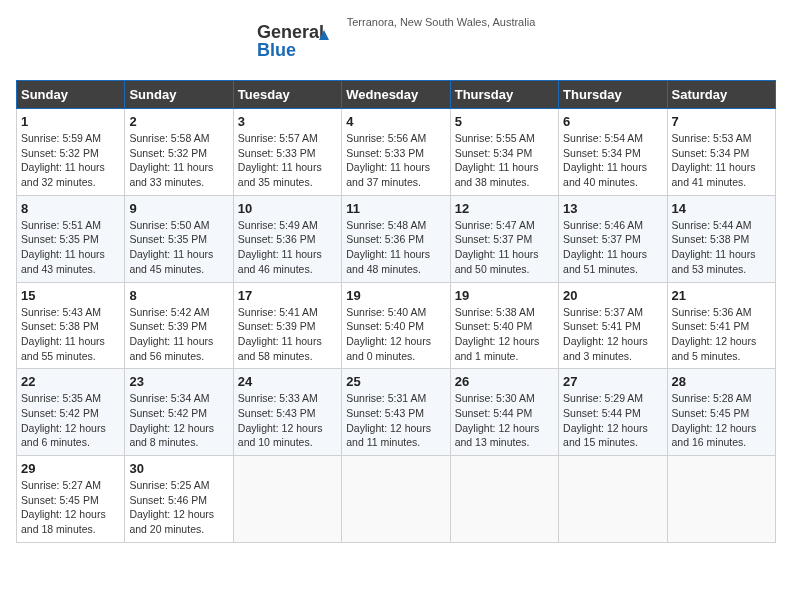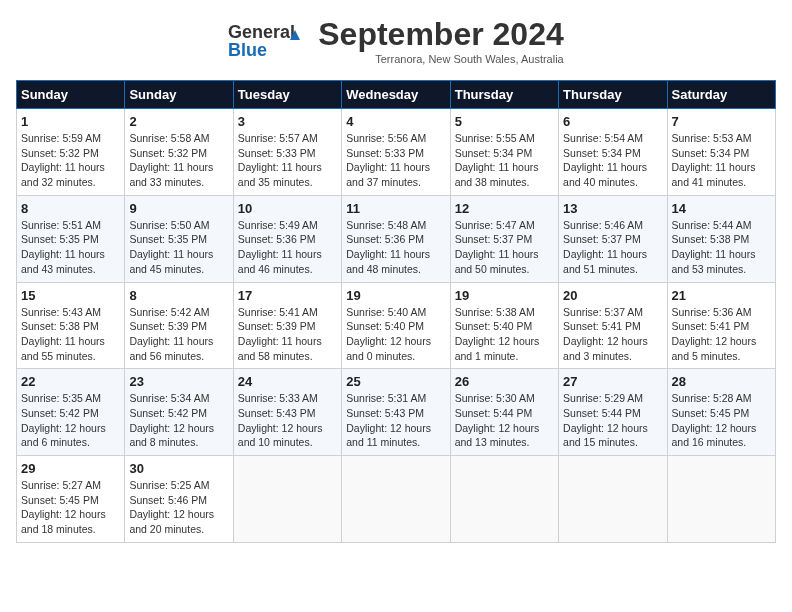--- a/index.html
+++ b/index.html
@@ -34,21 +34,21 @@
     .location-title {
       font-size: 11px;
       color: #555;
     }
     .calendar {
       width: 100%;
       border-collapse: collapse;
       font-size: 10.5px;
     }
     .calendar thead tr th {
-      background: #0f172a;
+      background: #404040;
       color: #fff;
       padding: 6px 4px;
       text-align: left;
       font-size: 13px;
       font-weight: bold;
       border: 1px solid #1a6bb5;
     }
     .calendar tbody tr td {
       vertical-align: top;
       padding: 5px 4px;
@@ -80,21 +80,20 @@
 
 <div class="header">
   <div class="logo-wrapper">
     <svg class="logo-svg" viewBox="0 0 90 50" xmlns="http://www.w3.org/2000/svg">
       <text x="0" y="22" font-family="Arial" font-size="18" font-weight="bold" fill="#333">General</text>
       <text x="0" y="40" font-family="Arial" font-size="18" font-weight="bold" fill="#1a6bb5">Blue</text>
       <polygon points="62,24 72,24 67,14" fill="#1a6bb5"></polygon>
     </svg>
   </div>
   <div class="title-block">
-    <div class="month-title">September 2024</div>
     <div class="location-title">Terranora, New South Wales, Australia</div>
   </div>
 </div>
 
 <table class="calendar">
   <thead>
     <tr>
       <th>Sunday</th>
       <th>Sunday</th>
       <th>Tuesday</th>

